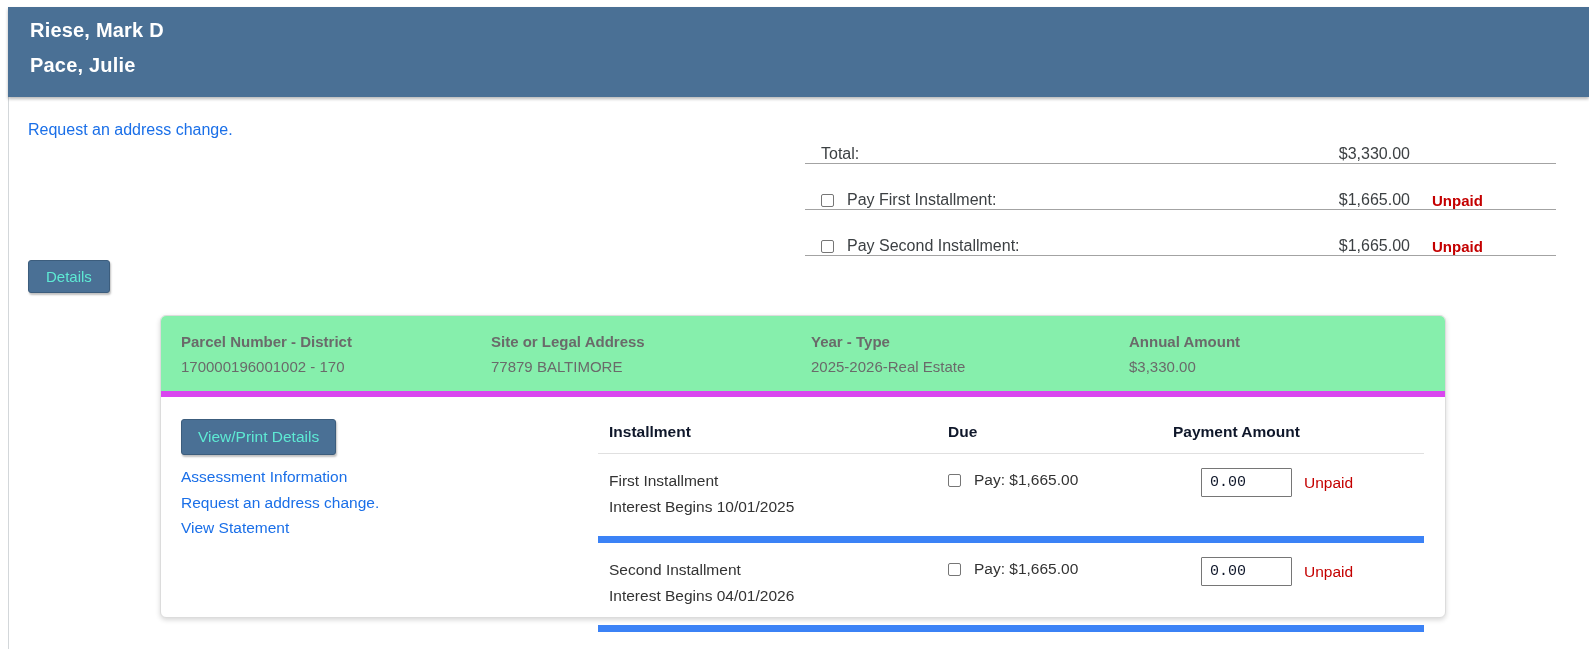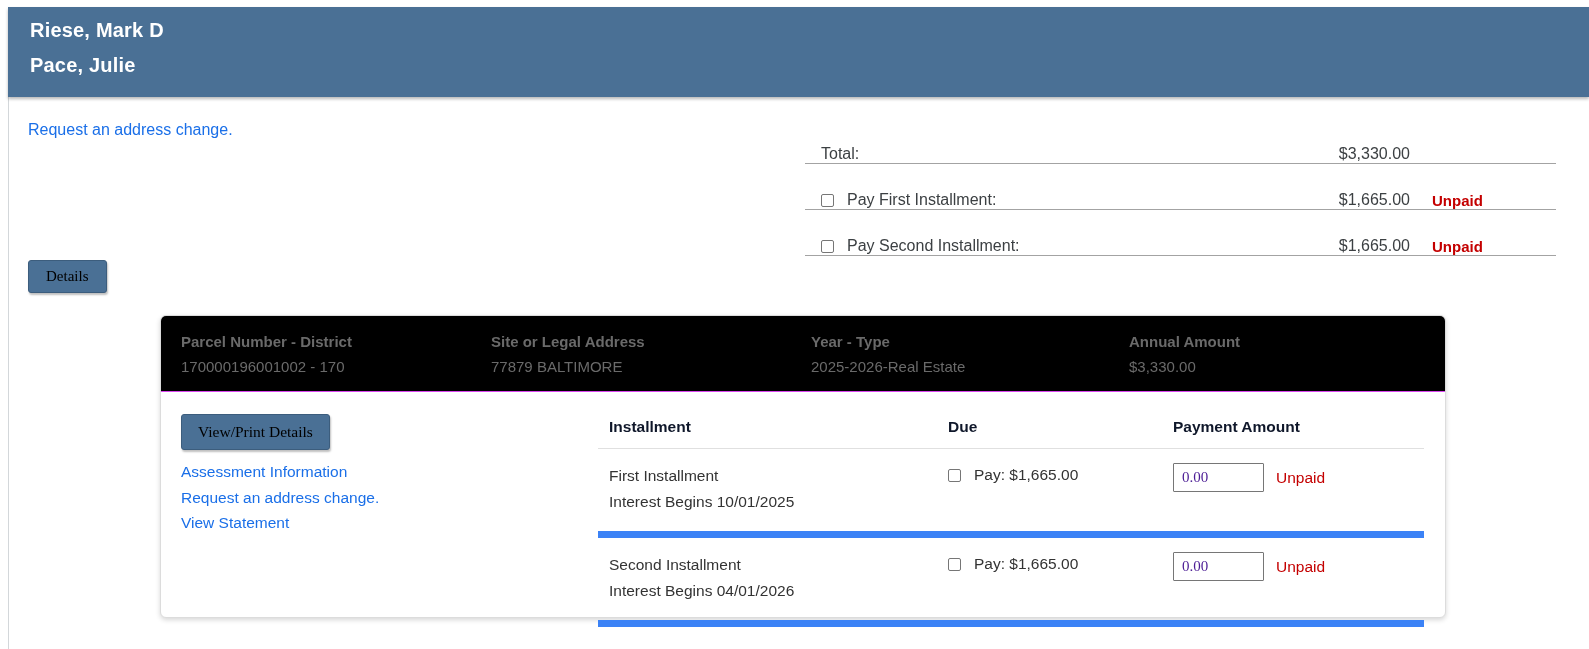--- a/index.html
+++ b/index.html
@@ -27,55 +27,55 @@
     border-bottom: 1px solid #a3a3a3; }
   .t-label-wrap { flex: 1; display: flex; align-items: center; padding-left: 16px; }
   .t-amount { width: 120px; text-align: right; }
   .t-status { width: 146px; padding-left: 22px; font-size: 15px; font-weight: 700;
     color: #c40000; }
   input[type="checkbox"].cb { appearance: none; -webkit-appearance: none; width: 13px;
     height: 13px; border: 1px solid #767676; border-radius: 2px; background: #fff;
     margin-right: 13px; cursor: pointer; flex: none; }
 
   
-  .btn { display: inline-block; background: #4a7095; color: #000000;
+  .btn { display: inline-block; background: #4a7095; color: #5eead4;
     border: 1px solid #3c5d7d; border-radius: 3px; cursor: pointer;
-    font-family: Liberation Serif, serif; box-shadow: 1px 2px 2px rgba(0,0,0,.25); }
+    font-family: Liberation Sans, sans-serif; box-shadow: 1px 2px 2px rgba(0,0,0,.25); }
   .details-btn { position: absolute; left: 28px; top: 260px; height: 33px;
     padding: 0 17px; font-size: 15px; }
 
   
   .panel { position: absolute; left: 160px; top: 315px; width: 1286px; height: 303px;
     background: #fff; border: 1px solid #dcdcdc; border-radius: 6px;
     box-shadow: 0 2px 5px rgba(0,0,0,.16); }
   .panel-header { display: grid; grid-template-columns: 310px 320px 318px auto;
-    background: #000000; border-radius: 5px 5px 0 0; padding: 13px 0 12px 20px;
-    border-bottom: 1px solid #d946ef; }
+    background: #86efac; border-radius: 5px 5px 0 0; padding: 13px 0 12px 20px;
+    border-bottom: 6px solid #d946ef; }
   .ph-label { font-size: 15px; font-weight: 700; color: #6a6a6a; line-height: 25px; }
   .ph-value { font-size: 15px; color: #6a6a6a; line-height: 25px; }
 
   .panel-body { display: flex; }
   .actions { width: 437px; padding: 22px 0 0 20px; display: flex;
     flex-direction: column; align-items: flex-start; }
   .vp-btn { height: 36px; padding: 0 16px; font-size: 15.5px; margin-bottom: 9px; }
   .actions a.link { font-size: 15.5px; line-height: 25.5px; }
 
   .inst-table { flex: 1; margin-right: 21px; padding-top: 26px; color: #333; }
   .it-head { display: grid; grid-template-columns: 339px 225px auto; padding-left: 11px;
     padding-bottom: 12px; border-bottom: 1px solid #e0e0e0; }
   .it-head span { font-size: 15.5px; font-weight: 700; color: #0f172a; }
   .it-row { display: grid; grid-template-columns: 339px 225px auto; padding: 14px 0 16px 11px;
     border-bottom: 7px solid #3b82f6; align-items: start; }
   .it-name div { font-size: 15.5px; line-height: 26px; }
   .it-due { display: flex; align-items: center; font-size: 15.5px; padding-top: 3px; }
   .it-due .cb { margin-right: 15px; }
   .it-pay { display: flex; align-items: center; }
   .pay-input { width: 91px; height: 29px; border: 1px solid #767676; border-radius: 1px;
-    padding: 0 8px; font-size: 15px; color: #4c1d95;
-    font-family: Liberation Serif, serif; }
+    padding: 0 8px; font-size: 15px; color: #0f172a;
+    font-family: Liberation Mono, monospace; margin-left: 28px; }
   .unpaid-plain { margin-left: 12px; font-size: 15.5px; color: #c40000; }
 </style>
 </head>
 <body>
 
 <div class="page">
   <div class="left-rule"></div>
 
   <header class="banner">
     <div class="banner-name">Riese, Mark D</div>

